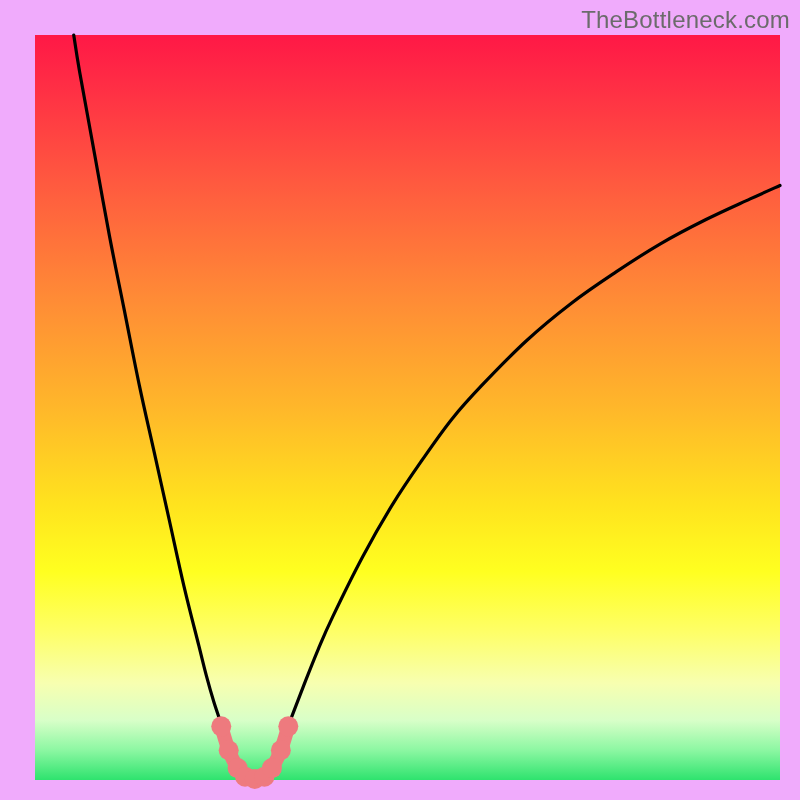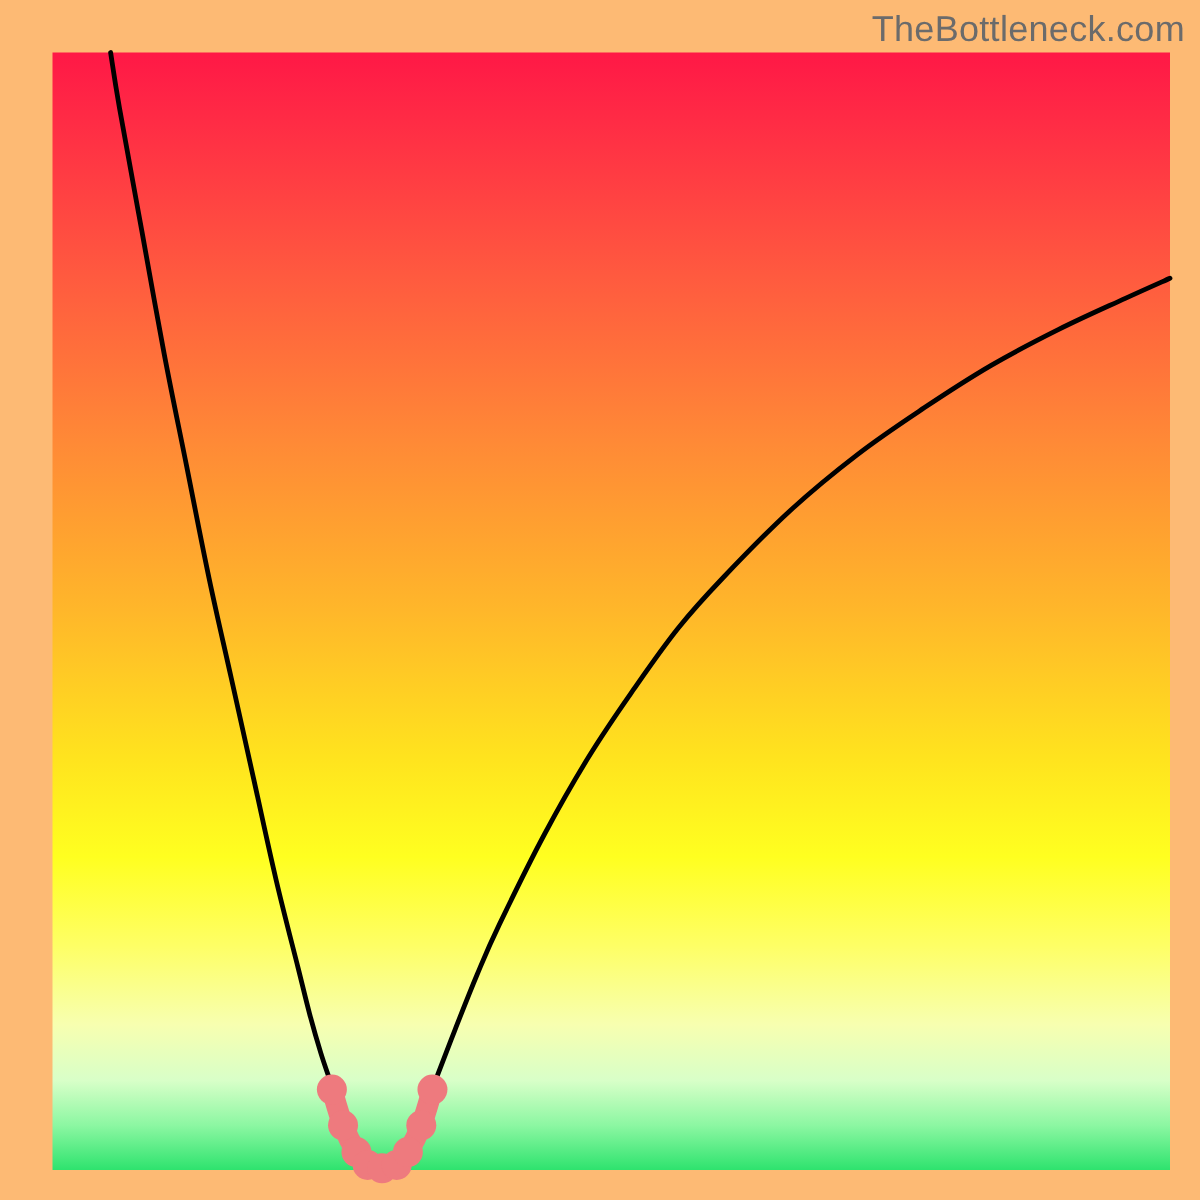--- a/index.html
+++ b/index.html
@@ -10,21 +10,21 @@
     overflow: hidden;
     background: #000;
     font-family: Arial, Helvetica, sans-serif;
   }
   .frame {
     position: absolute;
     left: 0;
     top: 0;
     width: 800px;
     height: 800px;
-    background: #fdba74;
+    background: #f0abfc;
   }
   .plot {
     position: absolute;
     left: 35px;
     top: 35px;
     width: 745px;
     height: 745px;
     
     background: linear-gradient(to bottom,
       #ff1846 0%,

